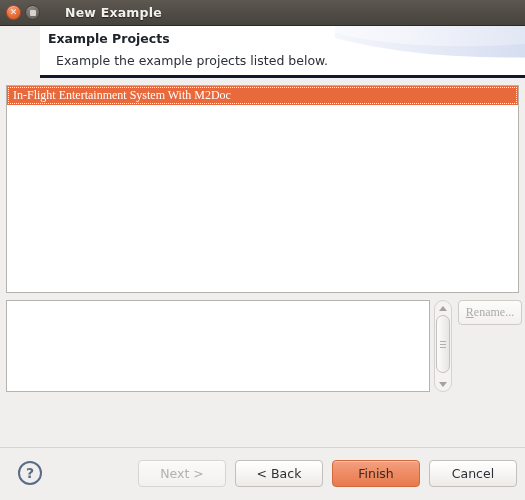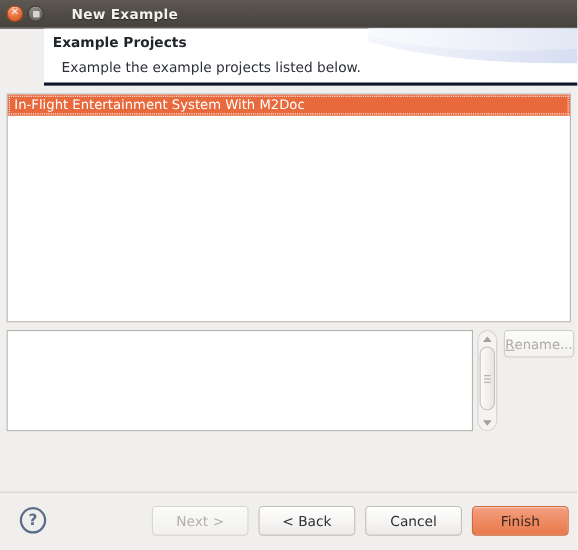--- a/index.html
+++ b/index.html
@@ -144,20 +144,21 @@
     font-size: 12.5px;
     color: #2b2f36;
   }
 
   
   .body {
     flex: 1 1 auto;
     position: relative;
     background: #f0efee;
     padding: 16px;
+    font-family: Liberation Serif, serif;
   }
 
   .list-box {
     position: absolute;
     left: 6px;
     top: 7px;
     right: 6px;
     height: 208px;
     background: #ffffff;
     border: 1px solid #b6b3ae;
@@ -397,18 +398,18 @@
       </div>
     </div>
 
   </div>
 
   <div class="footer">
     <div class="help-icon">?</div>
     <div class="btn-row">
       <div class="btn disabled">Next &gt;</div>
       <div class="btn">&lt; Back</div>
+      <div class="btn primary">Finish</div>
       <div class="btn">Cancel</div>
-      <div class="btn primary">Finish</div>
     </div>
   </div>
 
 </div>
 
 </body></html>

